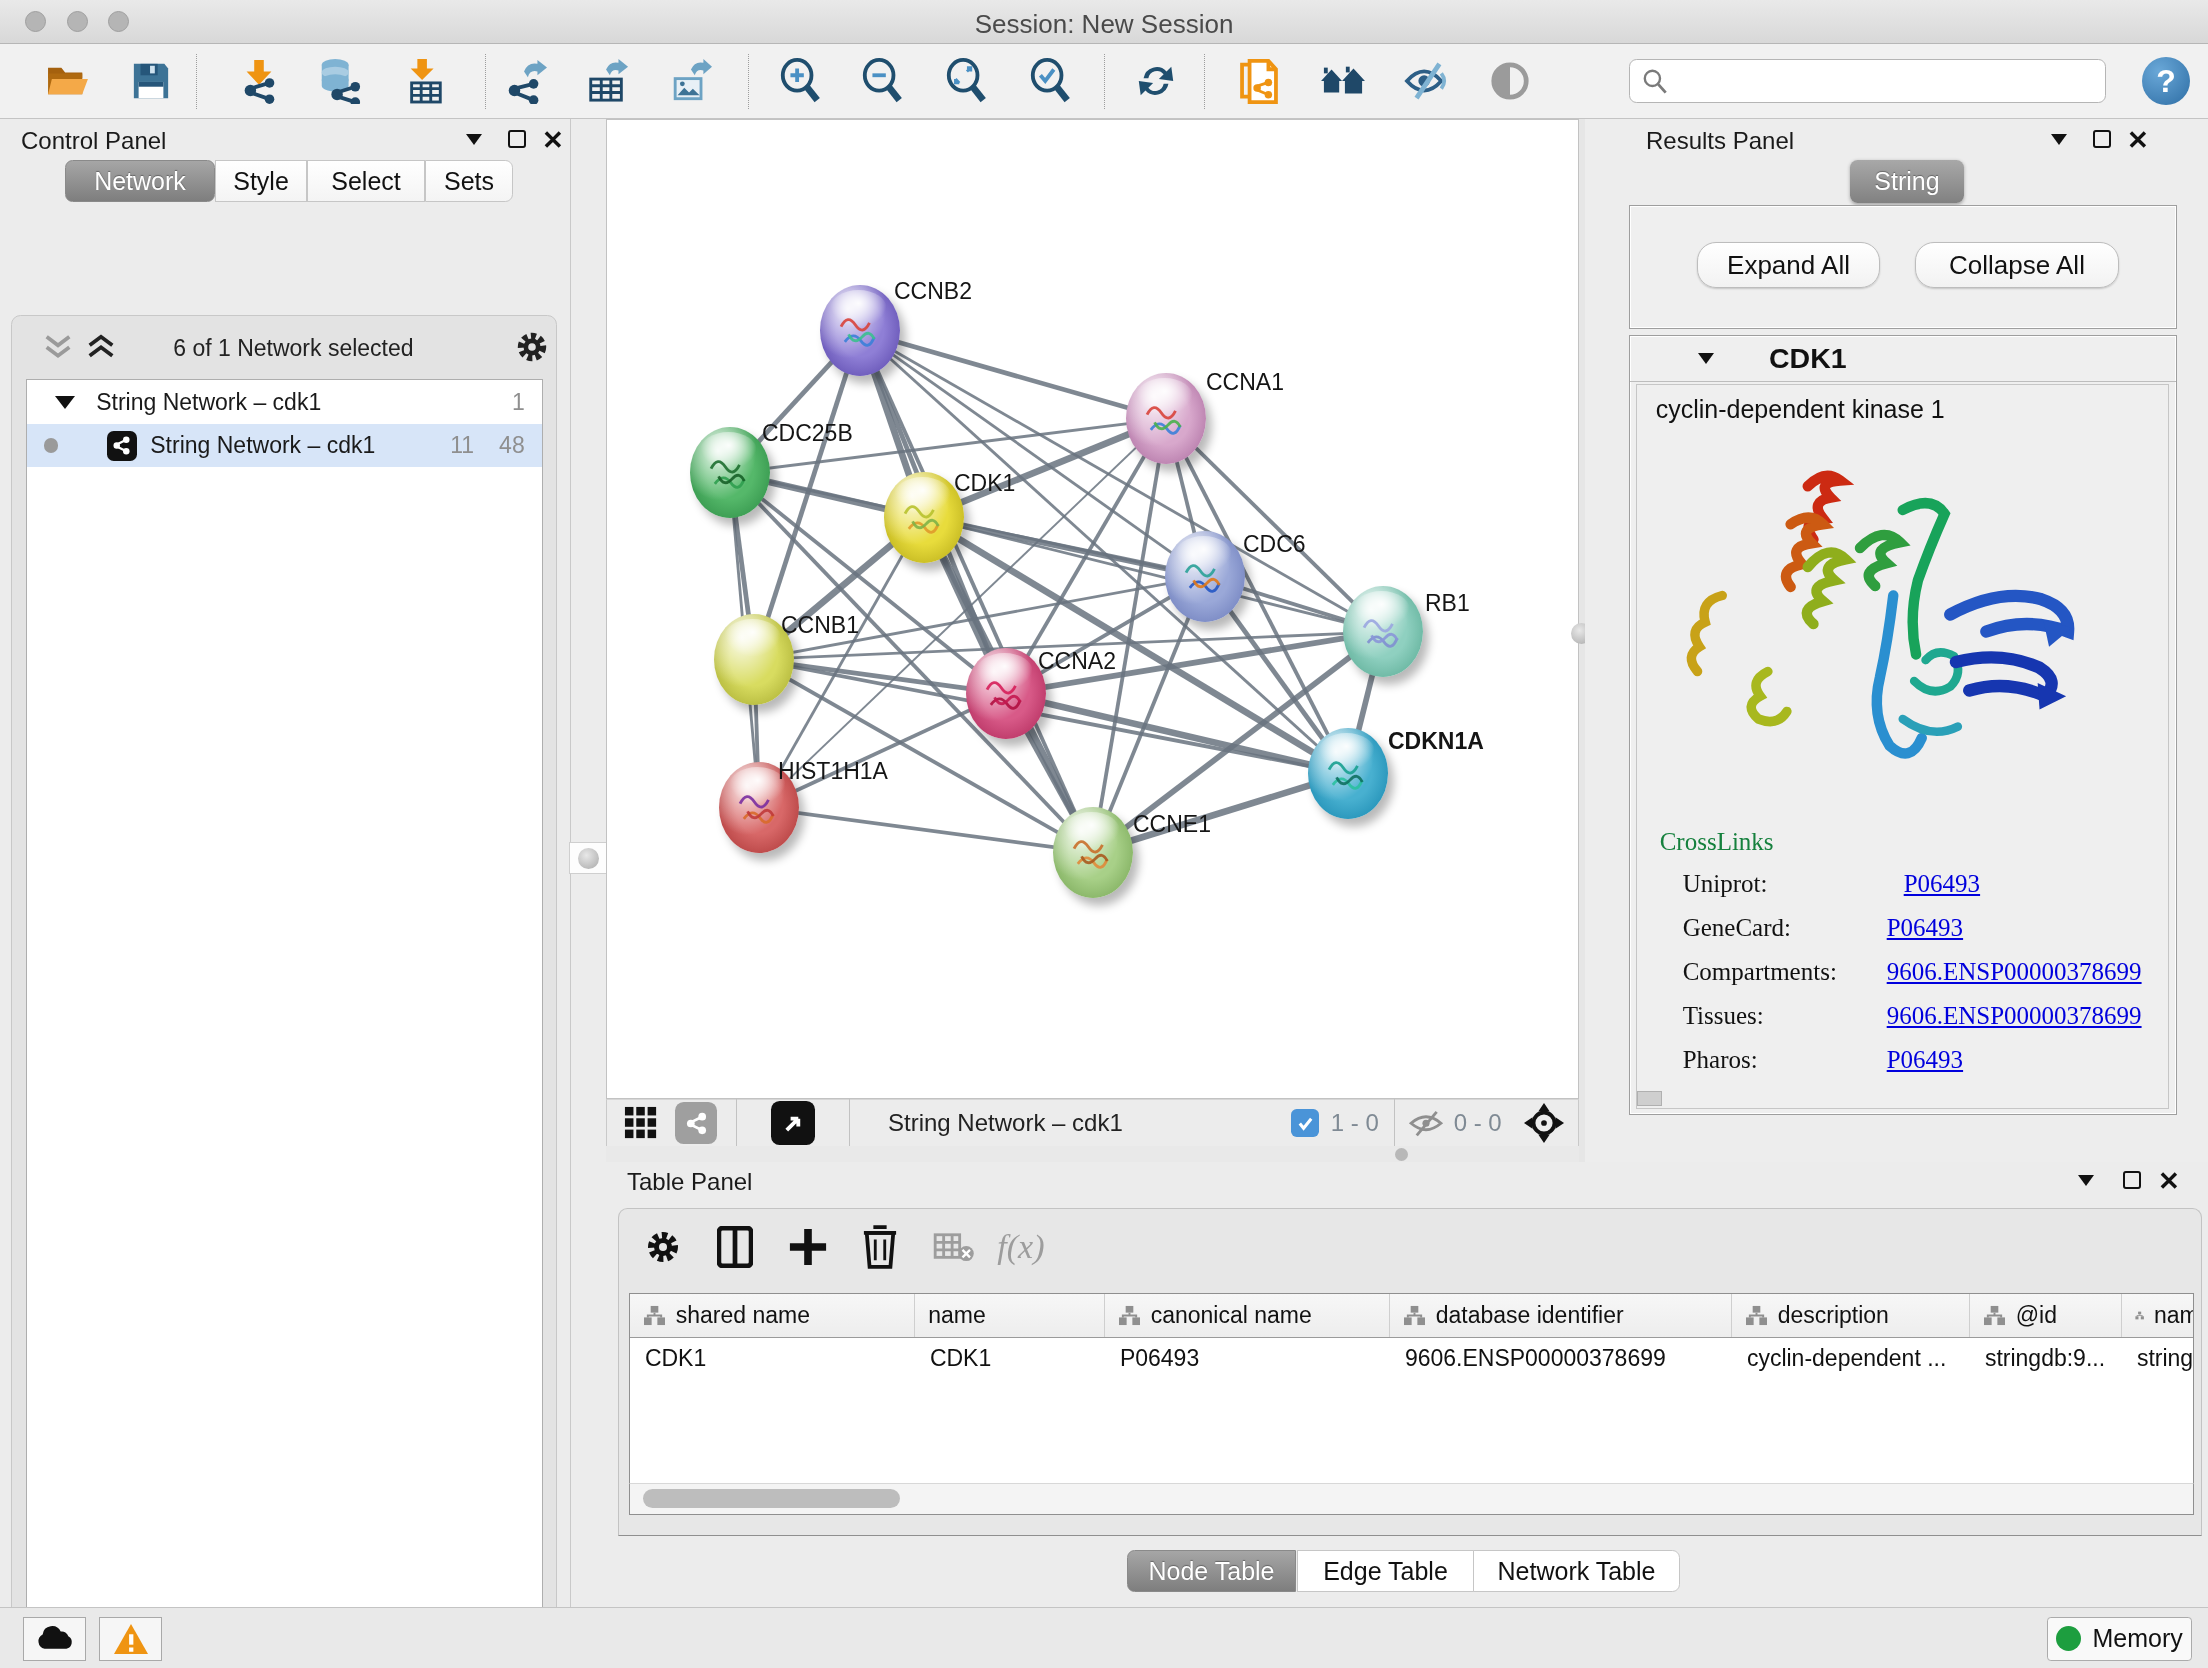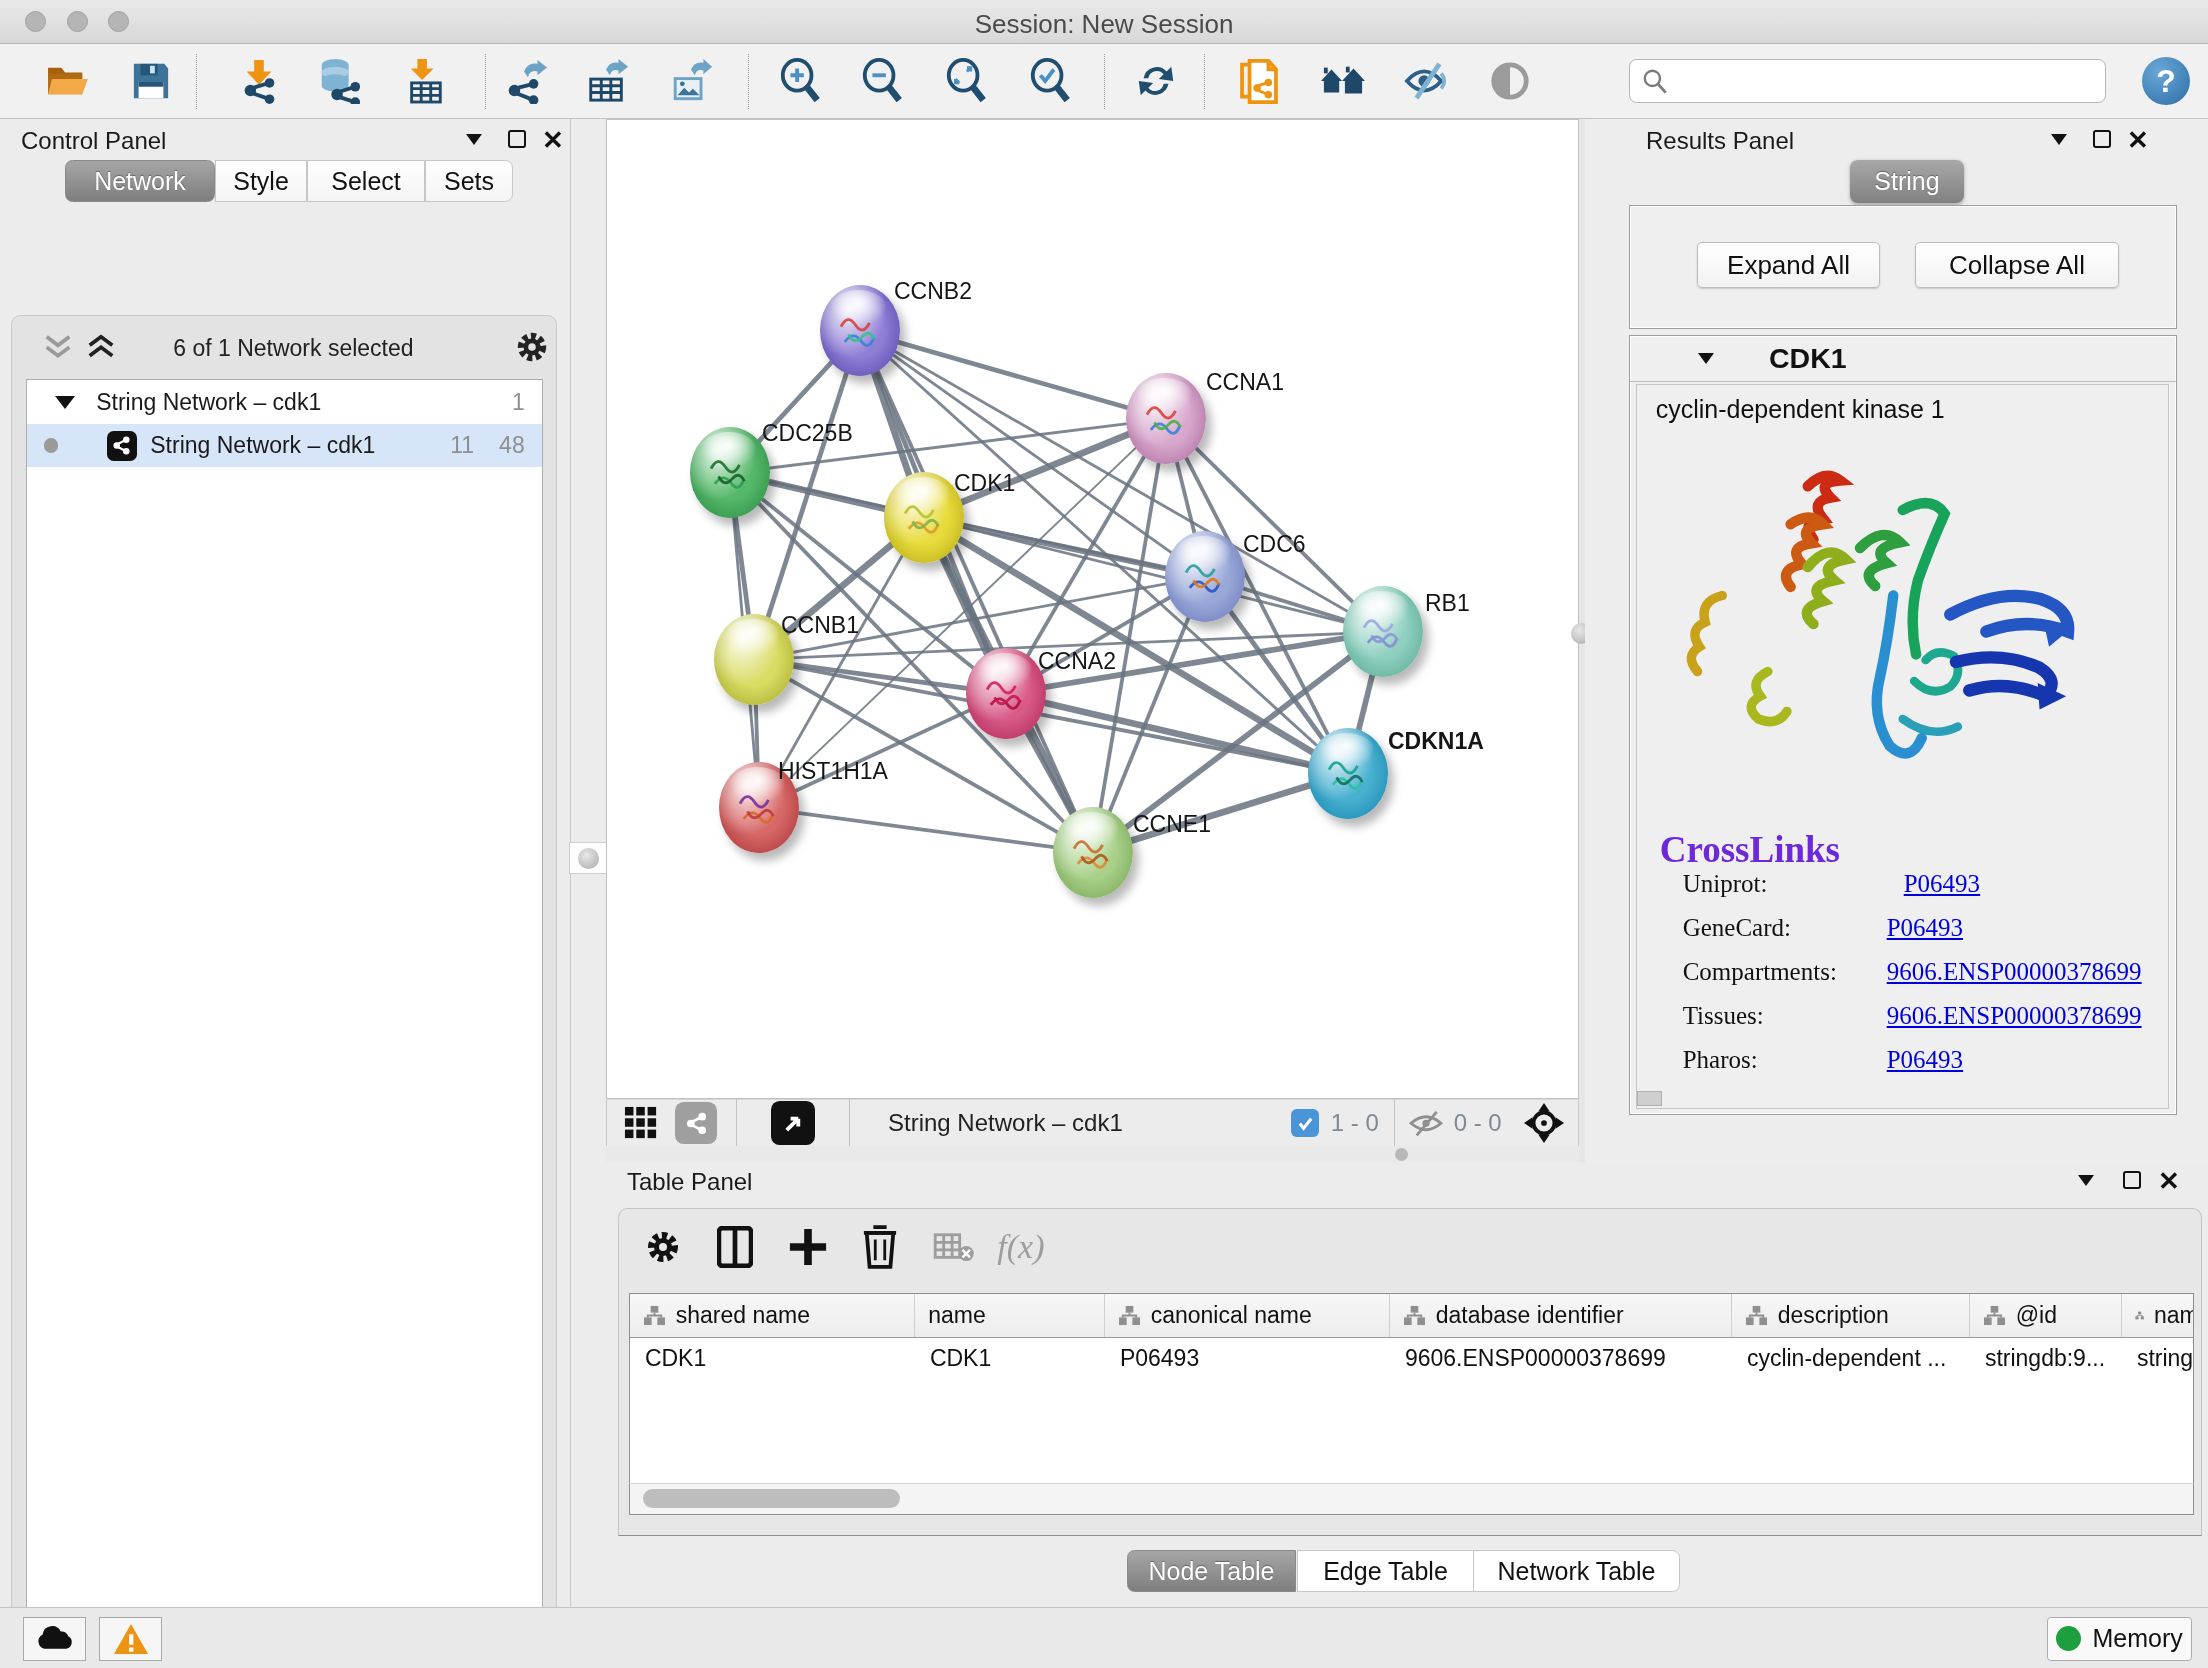--- a/index.html
+++ b/index.html
@@ -41,21 +41,21 @@
      background:radial-gradient(ellipse at 50% 35%, rgba(255,255,255,.95), rgba(255,255,255,0) 70%); }
   .nlabel { position:absolute; font-size:23px; color:#151515; white-space:nowrap; }
   .nbbar { left:606px; top:1099px; width:973px; height:48px; background:#ececec; border:1px solid #c9c9c9; border-top:1px solid #d6d6d6; display:flex; align-items:center; }
   .nbsep { width:0; height:48px; border-left:1px solid #c2c2c2; }
   .hsplit { left:606px; top:1146px; width:1603px; height:16px; background:#e9e9e9; }
 
   
   .rpanel { left:1585px; top:119px; width:624px; height:1043px; background:#ededed; }
   .rtab { left:265px; top:41px; width:114px; height:43px; background:linear-gradient(#a8a8a8,#818181); border-radius:7.6px; color:#fff; font-size:25px; display:flex; align-items:center; justify-content:center; box-shadow:0 1.9px 3.8px rgba(0,0,0,.3); text-shadow:0 -1px 1px rgba(0,0,0,.35); }
   .rcard { left:44px; width:548px; background:#efefef; border:1.9px solid #9e9e9e; box-shadow:inset 0 0 0 1px #fff; }
-  .rbtn { height:46px; background:linear-gradient(#ffffff,#f2f2f2); border:1px solid #bdbdbd; border-radius:5px; font-size:26px; color:#111; display:flex; align-items:center; justify-content:center; box-shadow:0 1px 1.9px rgba(0,0,0,.18); }
+  .rbtn { height:46px; background:linear-gradient(#ffffff,#f2f2f2); border:1px solid #bdbdbd; border-radius:19px; font-size:26px; color:#111; display:flex; align-items:center; justify-content:center; box-shadow:0 1px 1.9px rgba(0,0,0,.18); }
   .serif { font-family:"Liberation Serif", serif; }
   .xl-label { font-size:25px; color:#111; }
   .xl-link { font-size:25px; color:#0000dd; text-decoration:underline; }
 
   
   .tpanel { left:606px; top:1162px; width:1603px; height:445px; background:#ececec; }
   .tp-card { left:12.4px; top:46px; width:1584px; height:328px; background:#e7e7e7; border:1px solid #c3c3c3; border-radius:9.5px 9.5px 0 0; border-bottom:1.9px solid #8f8f8f; }
   .tticon { top:13.3px; width:49px; height:49px; display:flex; align-items:center; justify-content:center; }
   .dtable { left:9.5px; top:84px; width:1565px; height:190px; background:#fff; border:1.9px solid #8f8f8f; border-bottom:none; overflow:hidden; }
   .thead { display:flex; height:44px; background:linear-gradient(#f7f7f7,#ededed); border-bottom:1.9px solid #9a9a9a; }
@@ -539,21 +539,21 @@
           <path d="M262 260 q18 18 38 6 q14 -14 4 -32 q-18 -10 -30 4" stroke="#1fa890" stroke-width="9"></path>
           <path d="M240 170 q-6 50 -14 86 q-10 40 10 72 q22 20 34 -8" stroke="#2a8fd0" stroke-width="11"></path>
           <path d="M300 190 q52 -28 96 -16 q30 10 28 34 q-44 -16 -86 0" stroke="#2456c4" stroke-width="13"></path>
           <path d="M306 240 q48 -12 88 6 q22 14 6 30 q-40 -18 -80 -6" stroke="#1636b0" stroke-width="13"></path>
           <path d="M250 300 q30 22 58 8" stroke="#2aa0b8" stroke-width="9"></path>
         </g>
         <path d="M398 196 l30 8 -24 20z" fill="#2456c4"></path>
         <path d="M392 262 l30 14 -28 14z" fill="#1636b0"></path>
       </svg>
 
-      <span class="abs serif" style="left:23px;top:443px;font-size:37px;font-weight:bold;color:#6d28d9">CrossLinks</span>
+      <span class="abs serif" style="left:23px;top:443px;font-size:25px;font-weight:normal;color:#15803d">CrossLinks</span>
       <div class="abs" id="crosslinks" style="left:46px;top:485px;width:476px">
           <div style="display: flex; margin-bottom: 16px; gap: 17px;">
             <span class="serif xl-label" style="width: 204px;">Uniprot:</span>
             <a class="serif xl-link">P06493</a>
           </div>
           <div style="display: flex; margin-bottom: 16px;">
             <span class="serif xl-label" style="width: 204px;">GeneCard:</span>
             <a class="serif xl-link">P06493</a>
           </div>
           <div style="display: flex; margin-bottom: 16px;">

